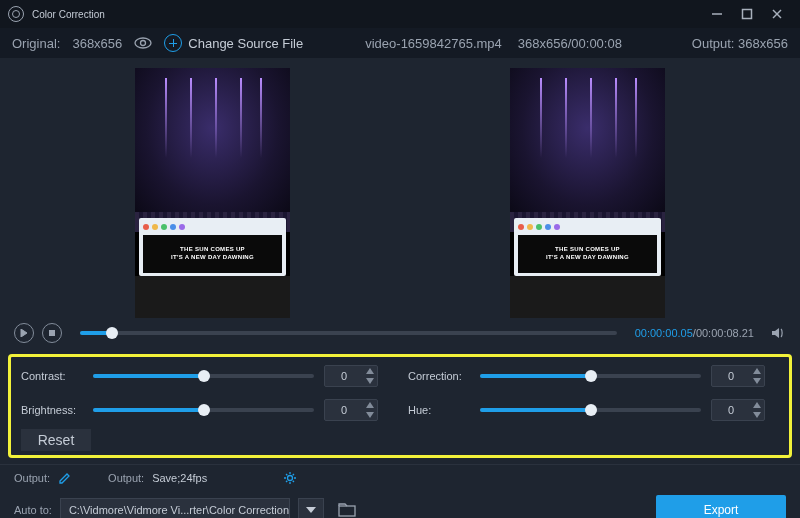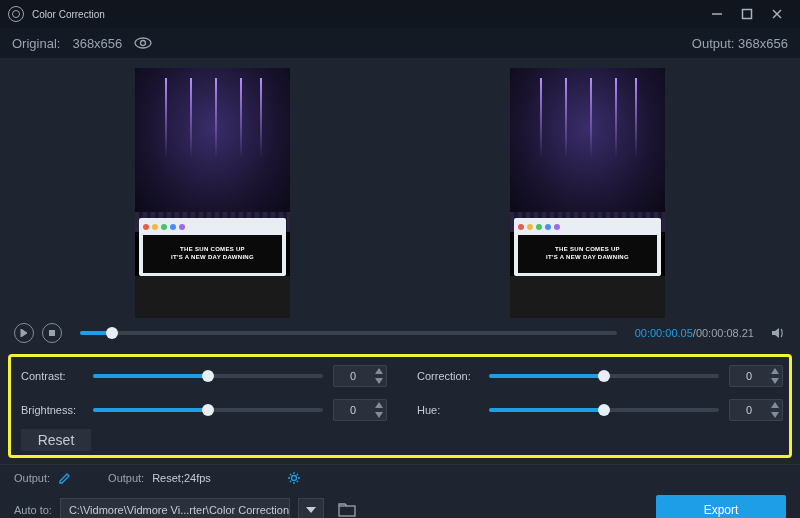--- a/index.html
+++ b/index.html
@@ -39,21 +39,21 @@
   .playback { height: 30px; display:flex; align-items:center; padding:0 14px; gap:8px; }
   .circlebtn { width:20px; height:20px; border:1.5px solid #828c9a; border-radius:50%; display:flex; align-items:center; justify-content:center; cursor:pointer; }
   .circlebtn svg { width:8px; height:8px; fill:#9aa3b0; stroke:#9aa3b0; }
   .seek { flex:1; height:4px; background:#3a424f; margin:0 10px; position:relative; border-radius:2px; }
   .seek .fill { position:absolute; left:0; top:0; bottom:0; width:6%; background:#1f9ee8; border-radius:2px; }
   .seek .thumb { position:absolute; top:-4px; left:6%; width:12px; height:12px; background:#e8eef4; border-radius:50%; margin-left:-6px; }
   .timecode { font-size:11px; color:#9aa3b0; }
   .timecode .cur { color:#1f9ee8; }
   .vol { width:16px; height:16px; margin-left:8px; }
 
-  .controls-wrap { margin: 6px 8px 6px 8px; border: 3px solid #f2f23a; border-radius: 4px; padding: 8px 6px 4px 10px; }
+  .controls-wrap { margin: 6px 8px 6px 8px; border: 3px solid #f2f23a; border-radius: 4px; padding: 8px 24px 4px 10px; }
   .controls { display:grid; grid-template-columns: 1fr 1fr; column-gap: 30px; row-gap: 12px; }
   .ctrl { display:flex; align-items:center; gap:10px; }
   .ctrl .lbl { width:62px; font-size:11px; color:#c5ccd6; }
   .slider { flex:1; height:4px; background:#3a424f; position:relative; border-radius:2px; cursor:pointer; }
   .slider .fill { position:absolute; left:0; top:0; bottom:0; width:50%; background:#1f9ee8; border-radius:2px; }
   .slider .thumb { position:absolute; top:-4px; left:50%; width:12px; height:12px; background:#e8eef4; border-radius:50%; margin-left:-6px; }
   .numbox { display:flex; align-items:center; background:#2a313d; border:1px solid #3a424f; border-radius:2px; height:22px; }
   .numbox input { width:38px; background:transparent; border:none; color:#c5ccd6; text-align:center; font-size:11px; outline:none; }
   .spin { display:flex; flex-direction:column; width:14px; }
   .spin div { height:10px; display:flex; align-items:center; justify-content:center; cursor:pointer; }
@@ -99,20 +99,28 @@
 
 <div class="toolbar">
   <span>Original:</span>
   <span>368x656</span>
   <span class="eye">
     <svg width="18" height="12" viewBox="0 0 18 12">
         <ellipse cx="9" cy="6" rx="8" ry="5" fill="none" stroke="#9aa3b0" stroke-width="1.3"></ellipse>
         <circle cx="9" cy="6" r="2.5" fill="none" stroke="#9aa3b0" stroke-width="1.3"></circle>
       </svg>
   </span>
+  <span class="change">
+    <span class="plus-icon"></span>
+    <span>Change Source File</span>
+  </span>
+  <span class="fileinfo">
+    <span>video-1659842765.mp4</span>
+    <span>368x656/00:00:08</span>
+  </span>
   <span class="right">
     <span>Output:</span>
     <span>368x656</span>
   </span>
 </div>
 
 <div class="previews">
   <div class="preview">
     <div class="stage">
         <div class="lightbeam lb1"></div>
@@ -283,21 +291,21 @@
 
 <div class="outputbar">
   <span>Output:</span>
   <span class="pencil">
     <svg viewBox="0 0 14 14">
         <path d="M2 10l7-7 2 2-7 7H2v-2z" fill="none" stroke="#1f9ee8" stroke-width="1.3"></path>
       </svg>
   </span>
   <span style="width:20px"></span>
   <span>Output:</span>
-  <span class="val">Reset;24fps</span>
+  <span class="val">Save;24fps</span>
   <span style="width:60px"></span>
   <span class="gear">
     <svg viewBox="0 0 14 14">
         <circle cx="7" cy="7" r="2.5" fill="none" stroke="#1f9ee8" stroke-width="1.3"></circle>
         <path d="M7 1v2M7 11v2M1 7h2M11 7h2M3 3l1.3 1.3M9.7 9.7L11 11M11 3L9.7 4.3M4.3 9.7L3 11" stroke="#1f9ee8" stroke-width="1.3"></path>
       </svg>
   </span>
 </div>
 
 <div class="savebar">

